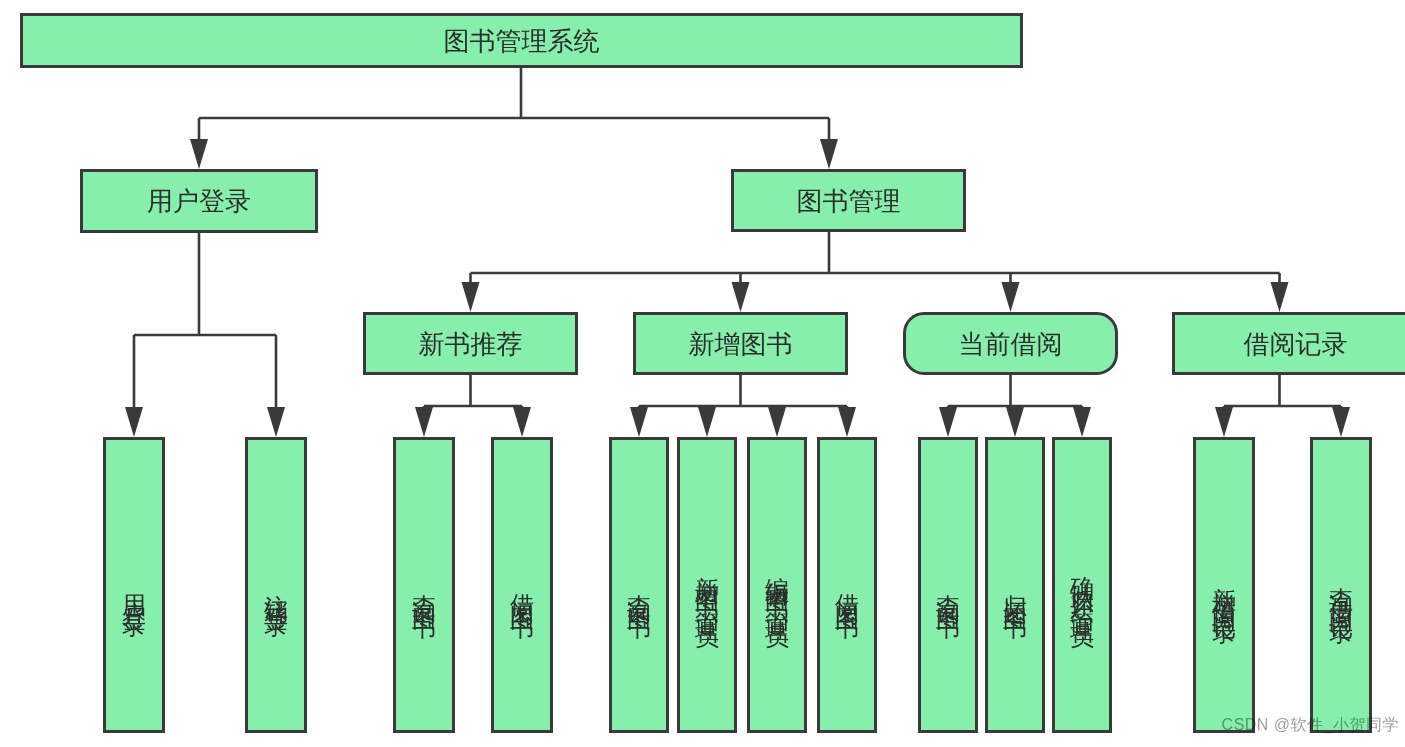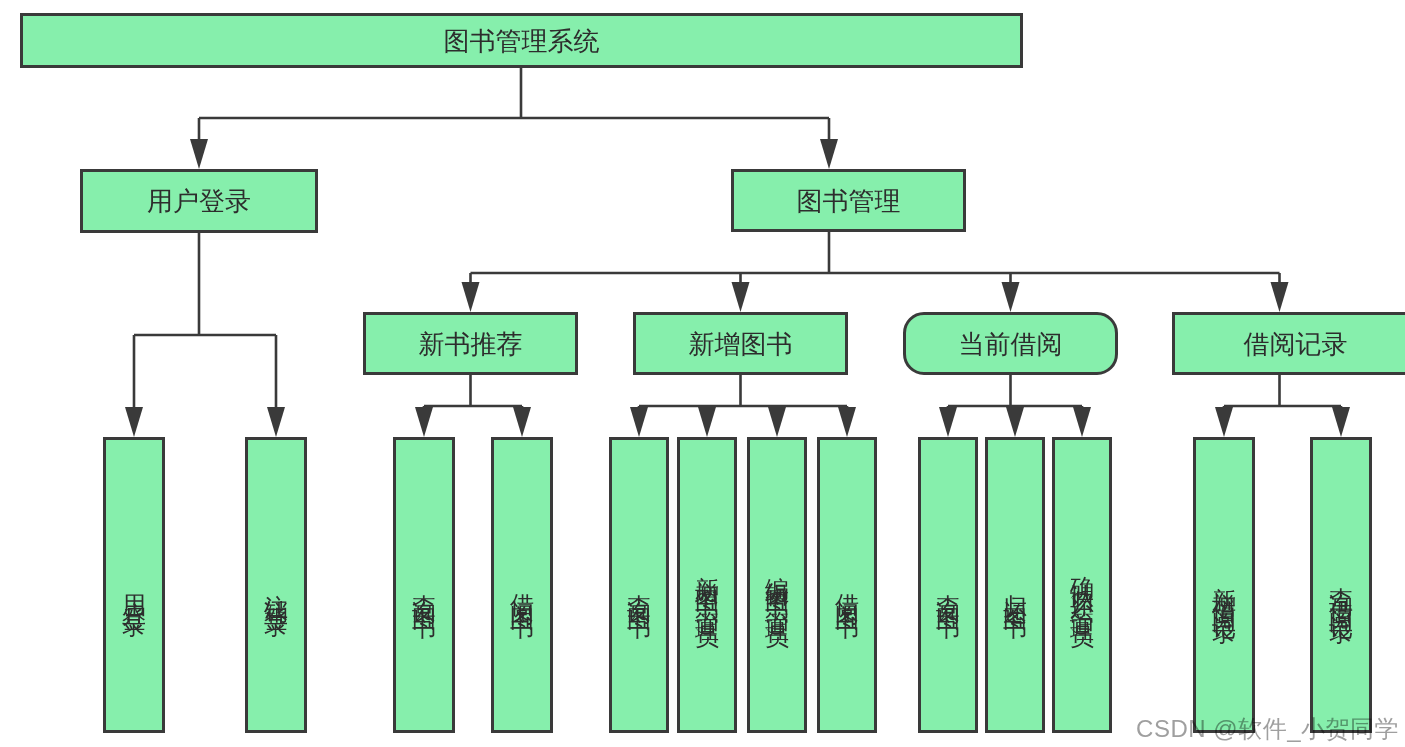--- a/index.html
+++ b/index.html
@@ -37,21 +37,21 @@
     font-size:24px;
     line-height:1;
     letter-spacing:7px;
     margin-bottom:-7px;
     white-space:nowrap;
   }
   #watermark{
     position:absolute;
     right:6px;
     top:716px;
-    font-size:24px;
+    font-size:16px;
     line-height:1.1;
     color:var(--watermark);
     mix-blend-mode:multiply;
     z-index:10;
     white-space:nowrap;
     letter-spacing:0.5px;
   }
 </style>
 </head>
 <body>

